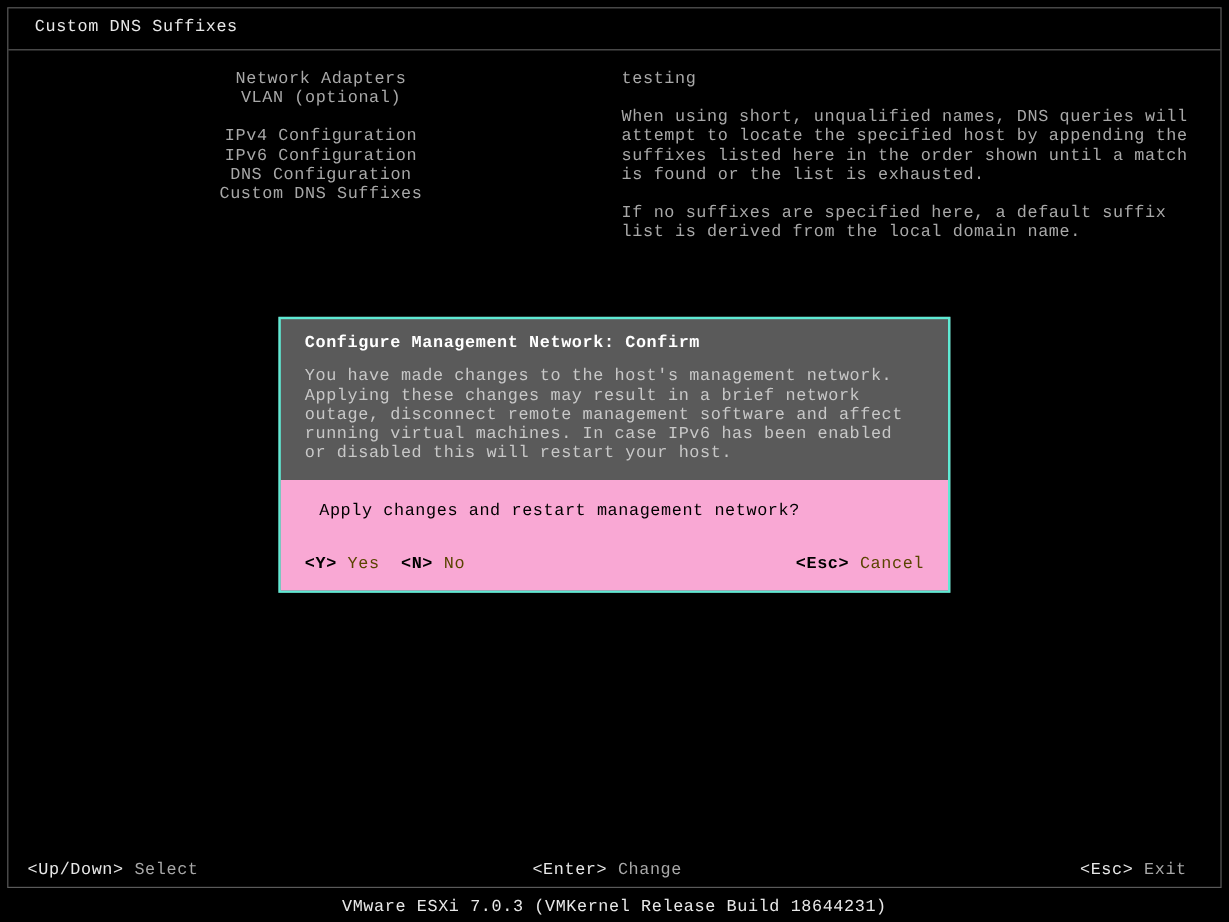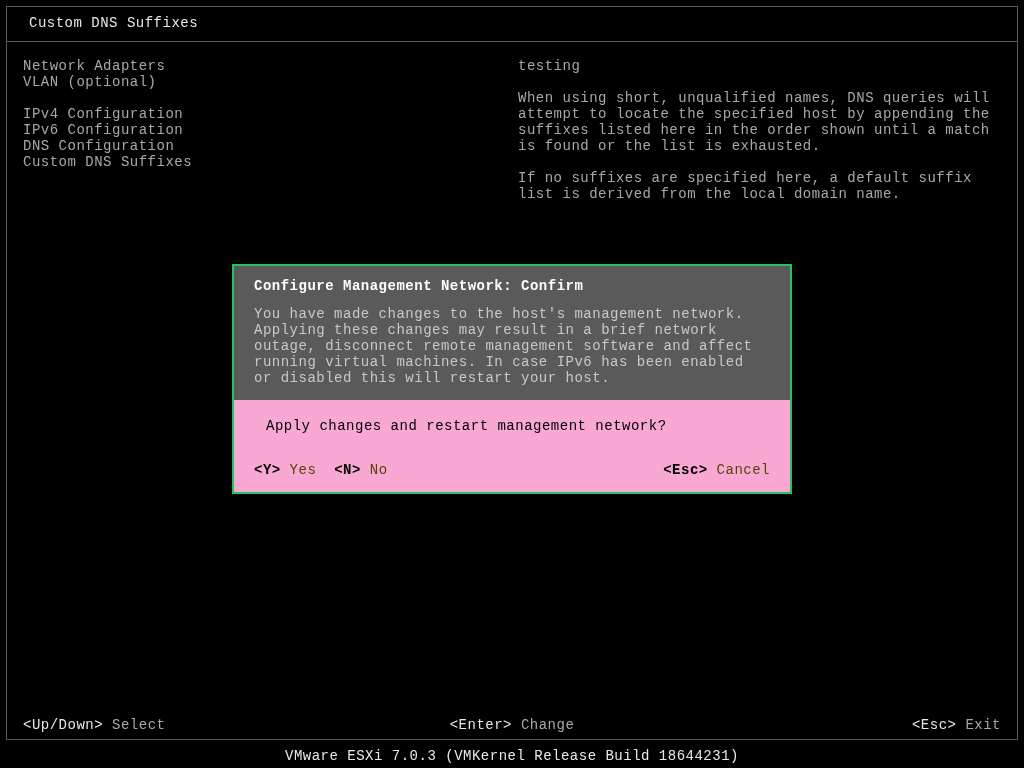--- a/index.html
+++ b/index.html
@@ -24,45 +24,45 @@
   padding: 8px 16px 10px 16px;
   border-bottom: 1px solid #5a5a5a;
 }
 .header-left { width: 50%; }
 .header-right { width: 50%; padding-left: 6px; }
 .white { color: #e8e8e8; }
 .content {
   display: flex;
   padding: 16px;
 }
-.col-left { width: 50%; }
+.col-left { width: 50%; text-align: center; }
 .col-right { width: 50%; padding-left: 6px; }
 .menu-item { line-height: 16px; }
 .menu-group { margin-bottom: 16px; }
 .desc-block { line-height: 16px; margin-bottom: 16px; }
 .footer-bar {
   position: absolute;
-  bottom: 6px; left: 16px; right: 16px;
+  bottom: 6px; left: 16px; right: 28px;
   display: flex;
   justify-content: space-between;
   color: #a8a8a8;
 }
 .footer-center { position: absolute; left: 50%; transform: translateX(-50%); }
 .product-line {
   position: absolute;
   bottom: 4px; left: 0; right: 0;
   text-align: center;
   color: #e8e8e8;
 }
 .dialog-wrap {
   position: absolute;
   top: 264px;
   left: 232px;
   width: 560px;
-  border: 2px solid #22c55e;
+  border: 2px solid #5eead4;
   background: #5a5a5a;
 }
 .dialog-top {
   padding: 12px 20px 14px 20px;
   color: #c8c8c8;
   line-height: 16px;
 }
 .dialog-title {
   color: #fff;
   margin-bottom: 12px;

